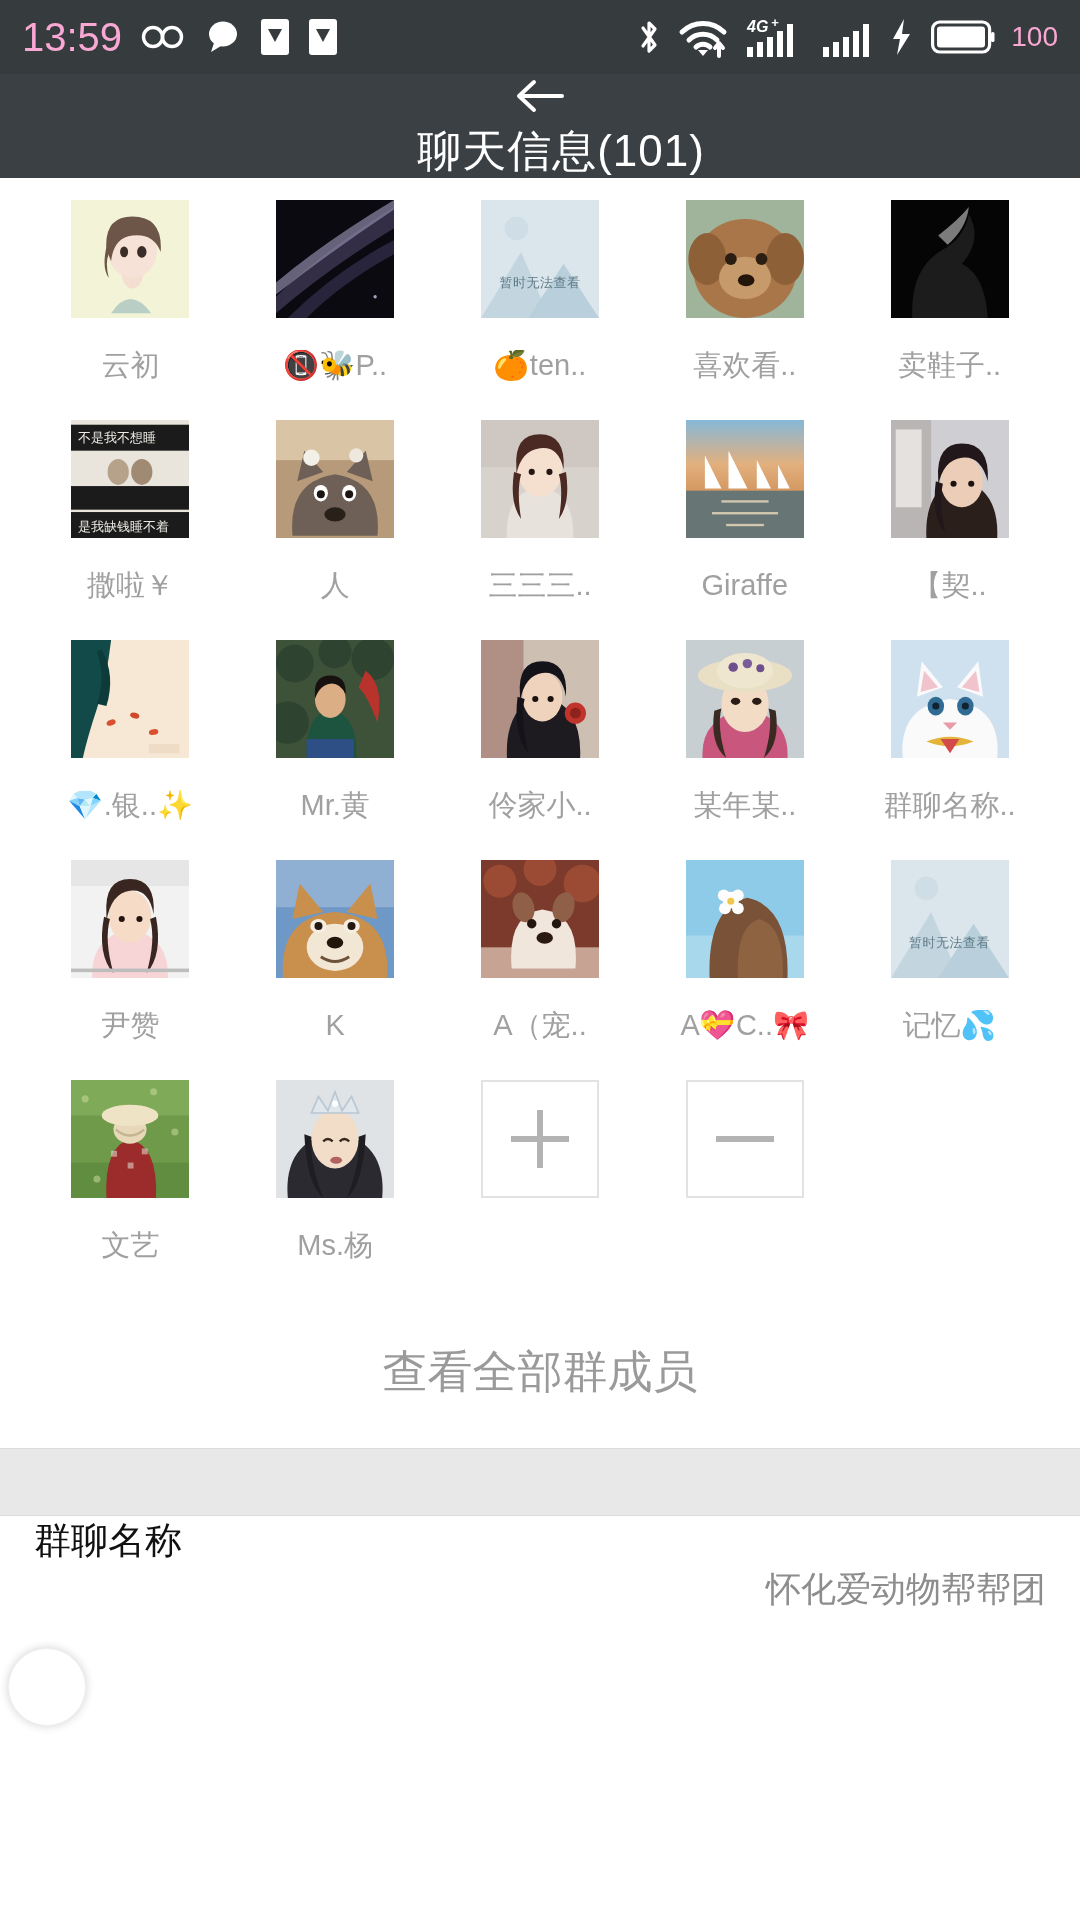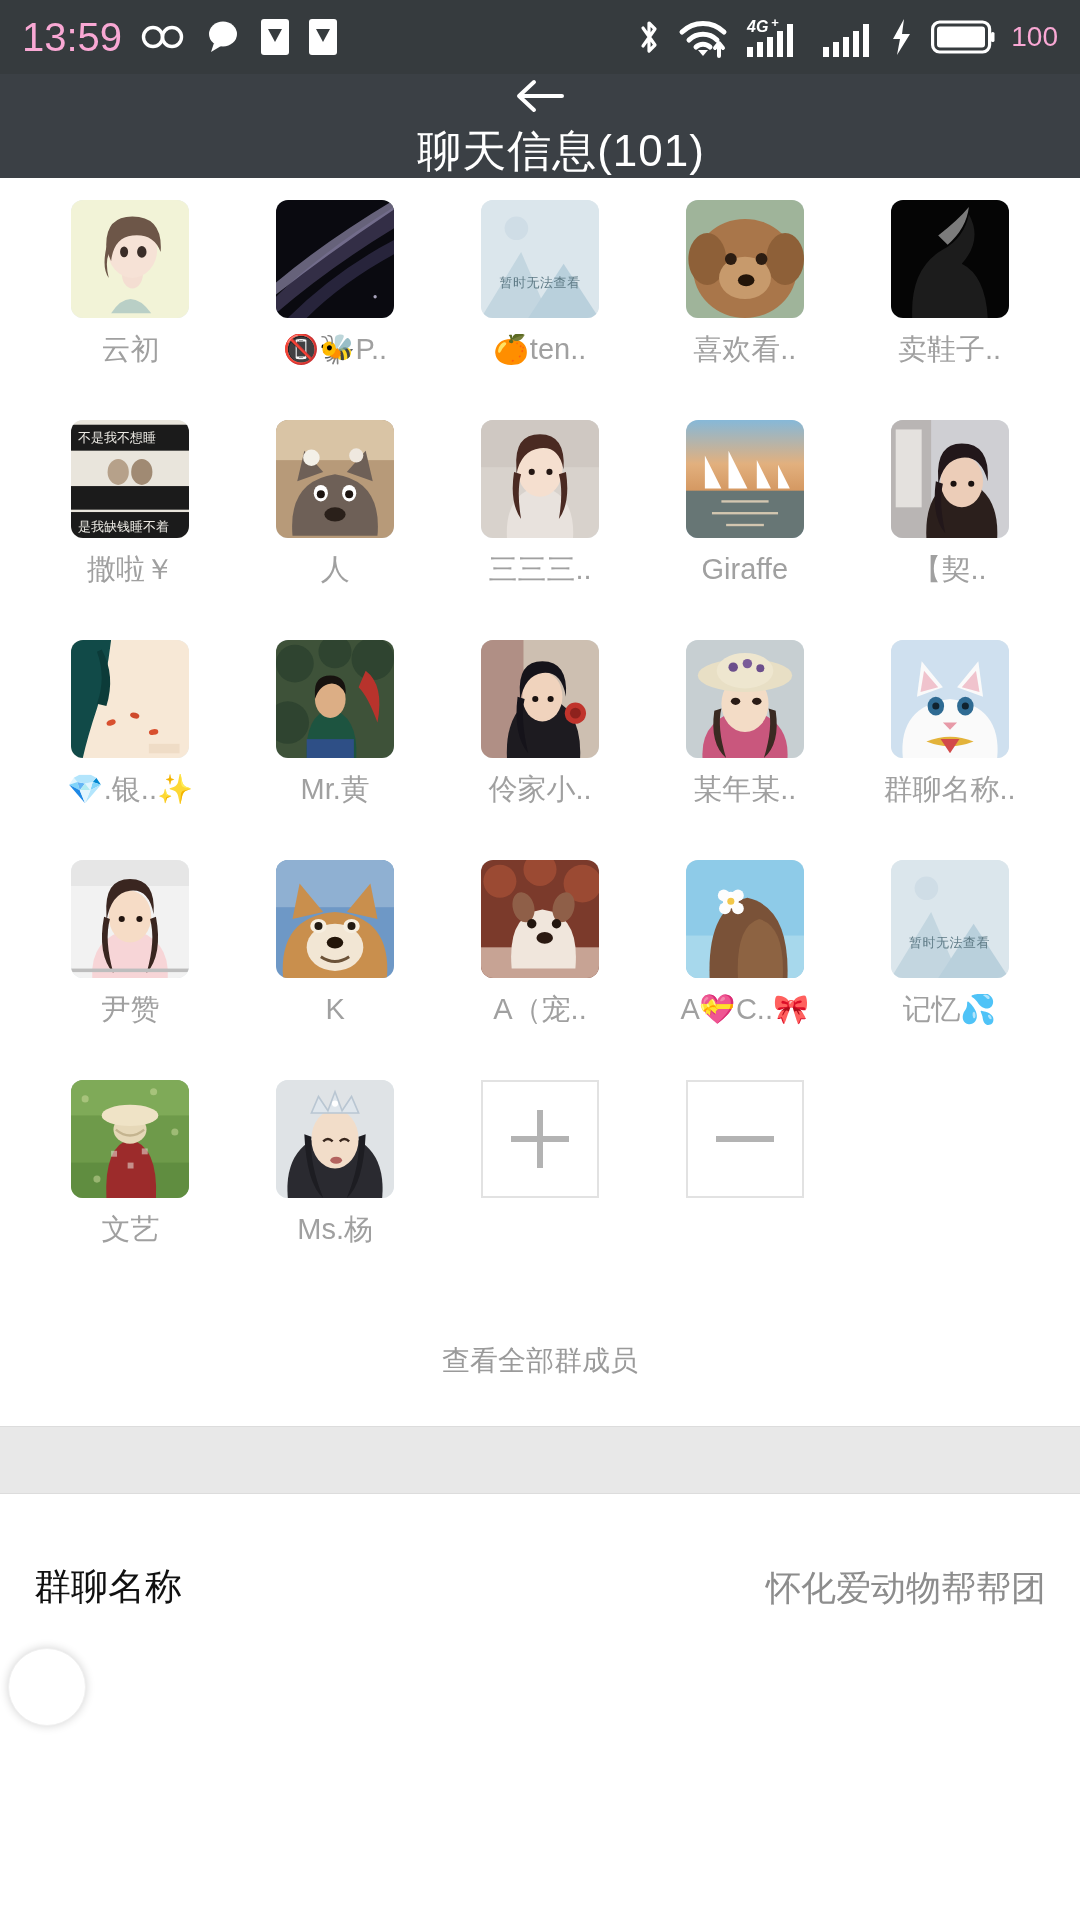--- a/index.html
+++ b/index.html
@@ -55,29 +55,29 @@
     padding: 12px 28px 0 28px;
     row-gap: 0;
   }
   .member {
     display: flex; flex-direction: column; align-items: center;
     padding-top: 10px;
     height: 220px;
   }
   .member .avatar {
     width: 118px; height: 118px;
-    border-radius: 12px;
+    border-radius: 0;
     overflow: hidden;
     background: #dfe6ea;
     position: relative;
     flex: none;
   }
   .member .avatar svg { display: block; width: 100%; height: 100%; }
   .member .name {
-    margin-top: 16px;
+    margin-top: 32px;
     font-size: 29px;
     color: #a0a0a0;
     white-space: nowrap;
     max-width: 190px;
     overflow: hidden;
     text-align: left;
     line-height: 1.1;
   }
 
   
@@ -103,42 +103,43 @@
   .boxbtn .bar-v {
     position: absolute; left: 50%; top: 50%;
     width: 6px; height: 58px; background: #b3b3b3;
     transform: translate(-50%, -50%);
   }
 
   
   #view-all {
     width: 100%;
     text-align: center;
-    font-size: 28px;
+    font-size: 45px;
     color: #9a9a9a;
     padding: 52px 0 46px 0;
     background: #fff;
   }
 
   
   #assist-ball {
     position: absolute; left: 8px; top: 1648px;
     width: 78px; height: 78px; border-radius: 50%;
     background: #ffffff;
     box-shadow: 0 0 10px rgba(0,0,0,0.18);
     border: 1px solid #f0f0f0;
   }
 
   
   #gap-band { width: 100%; height: 68px; background: #e8e8e8; border-top: 1px solid #dcdcdc; border-bottom: 1px solid #dcdcdc; }
   .setting-row {
     width: 100%; height: 118px;
-    display: flex; align-items: flex-end;
+    display: flex; align-items: flex-start;
     padding: 0 34px;
     background: #fff;
+    flex-direction: column;
   }
   .setting-row .label { font-size: 37px; color: #111; }
   .setting-row .value { margin-left: auto; font-size: 35px; color: #8d8d8d; }
 
   
   .art { width: 100%; height: 100%; display: block; }
 </style>
 </head>
 <body>
 

